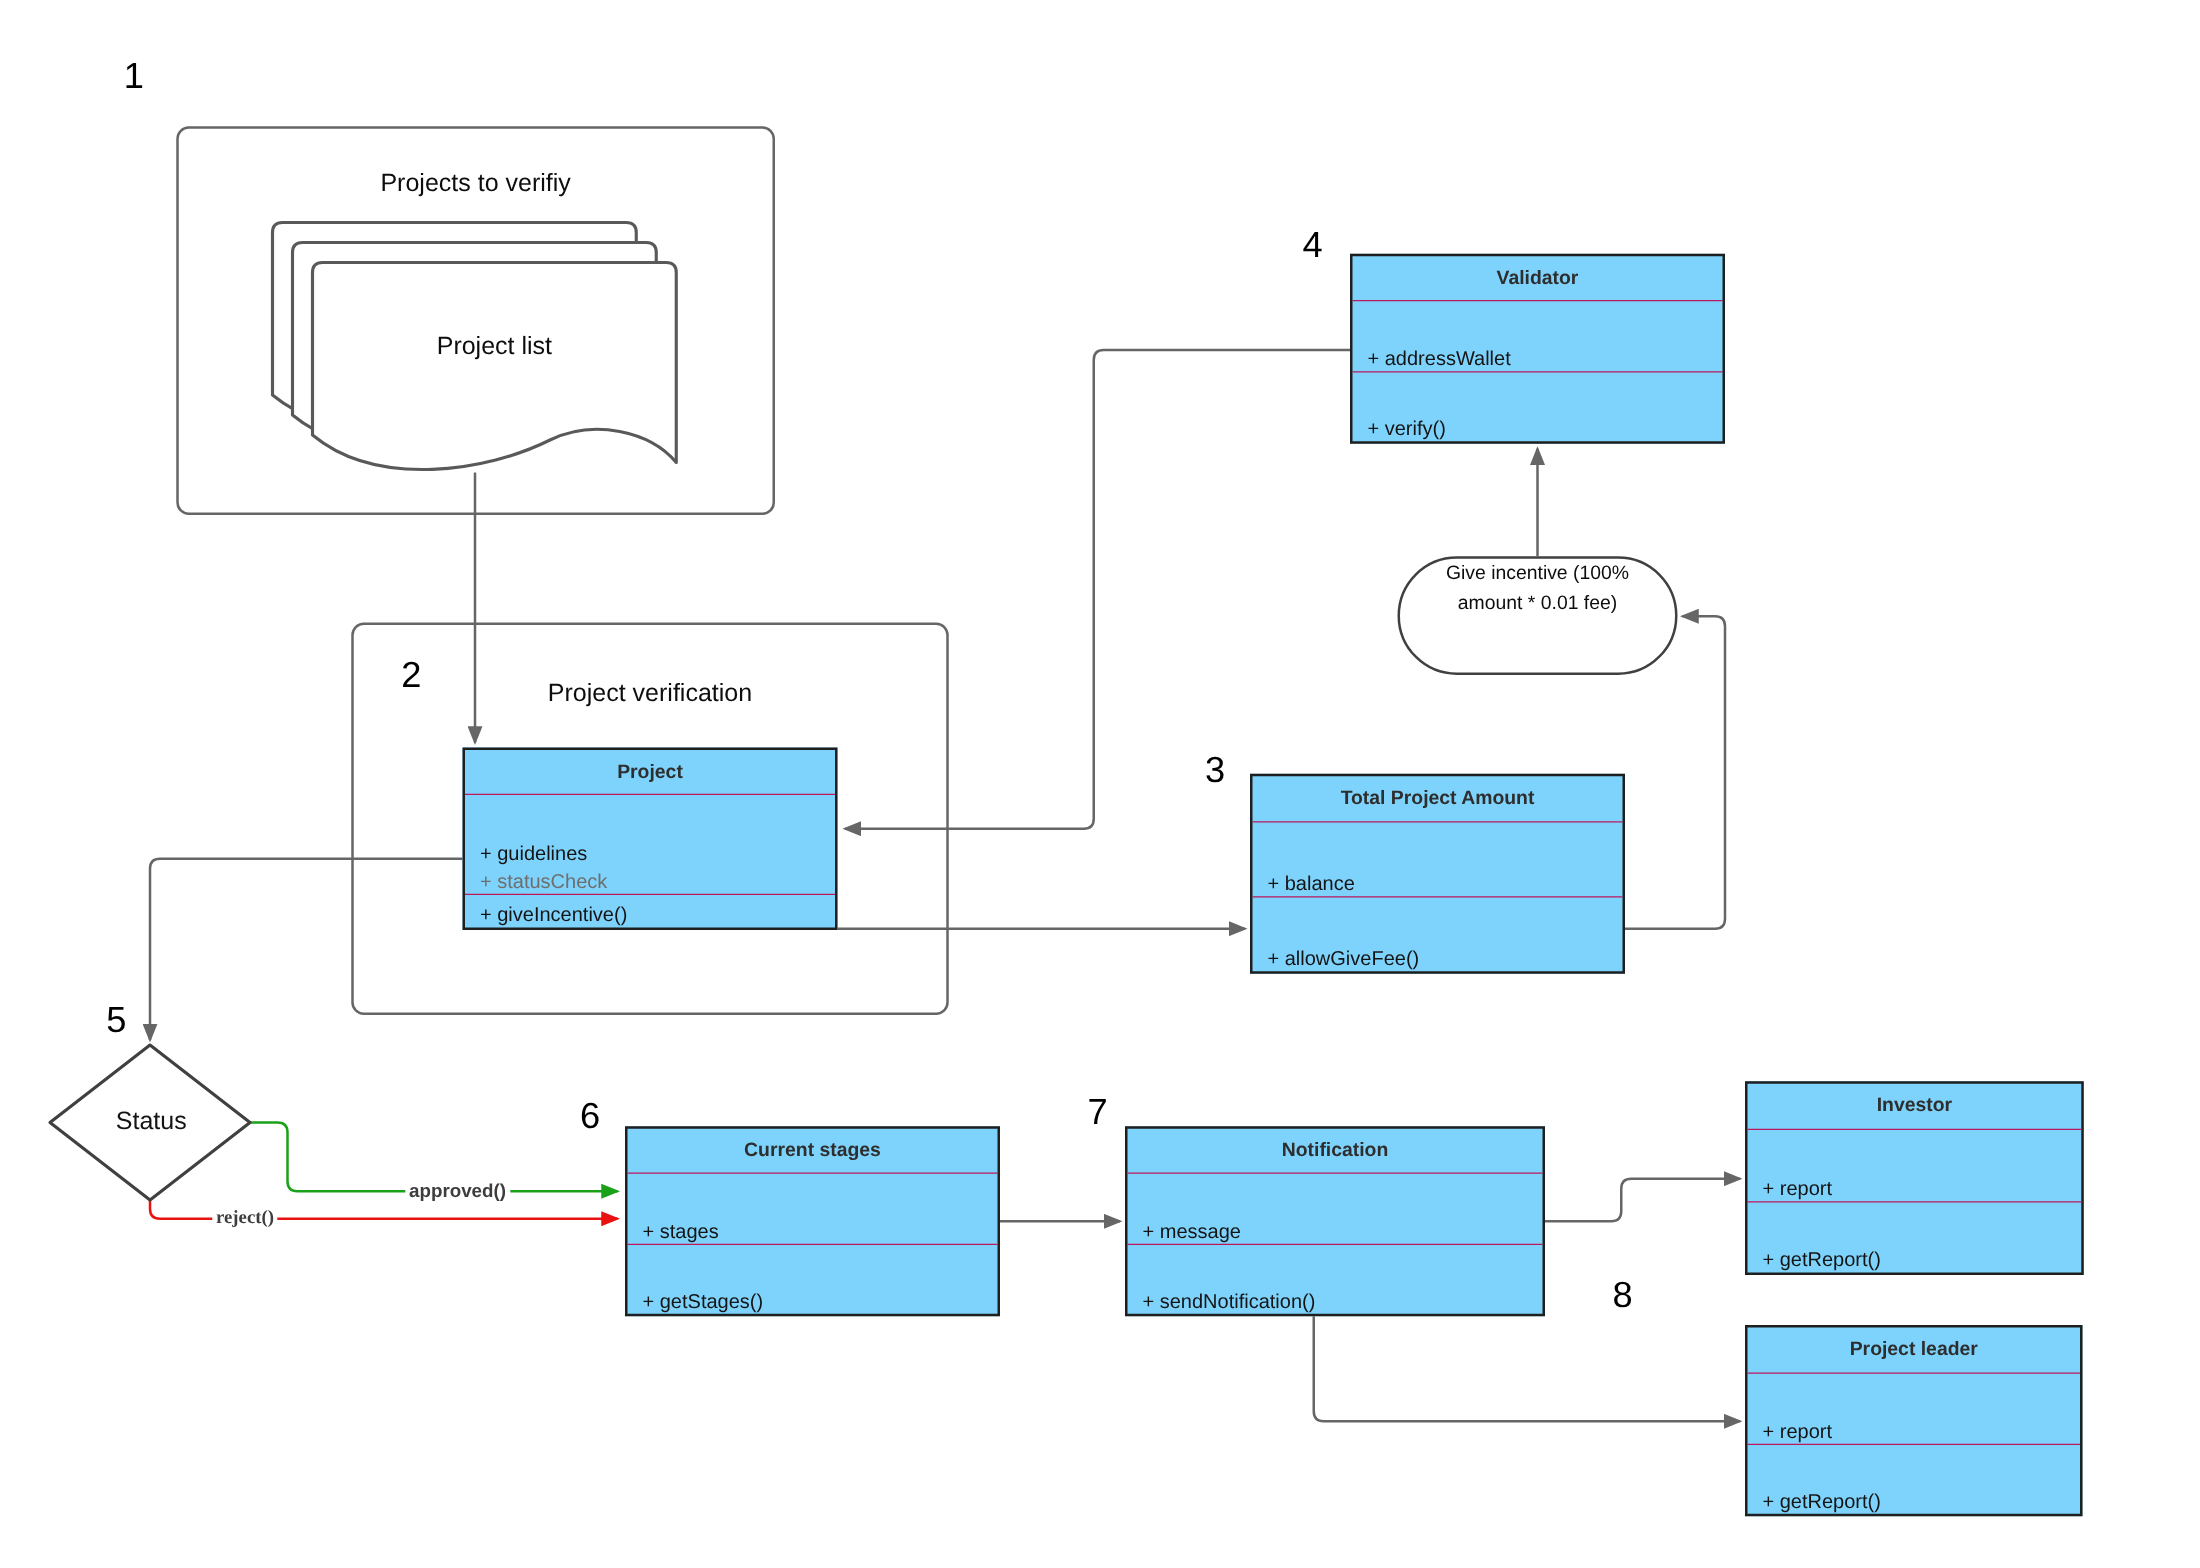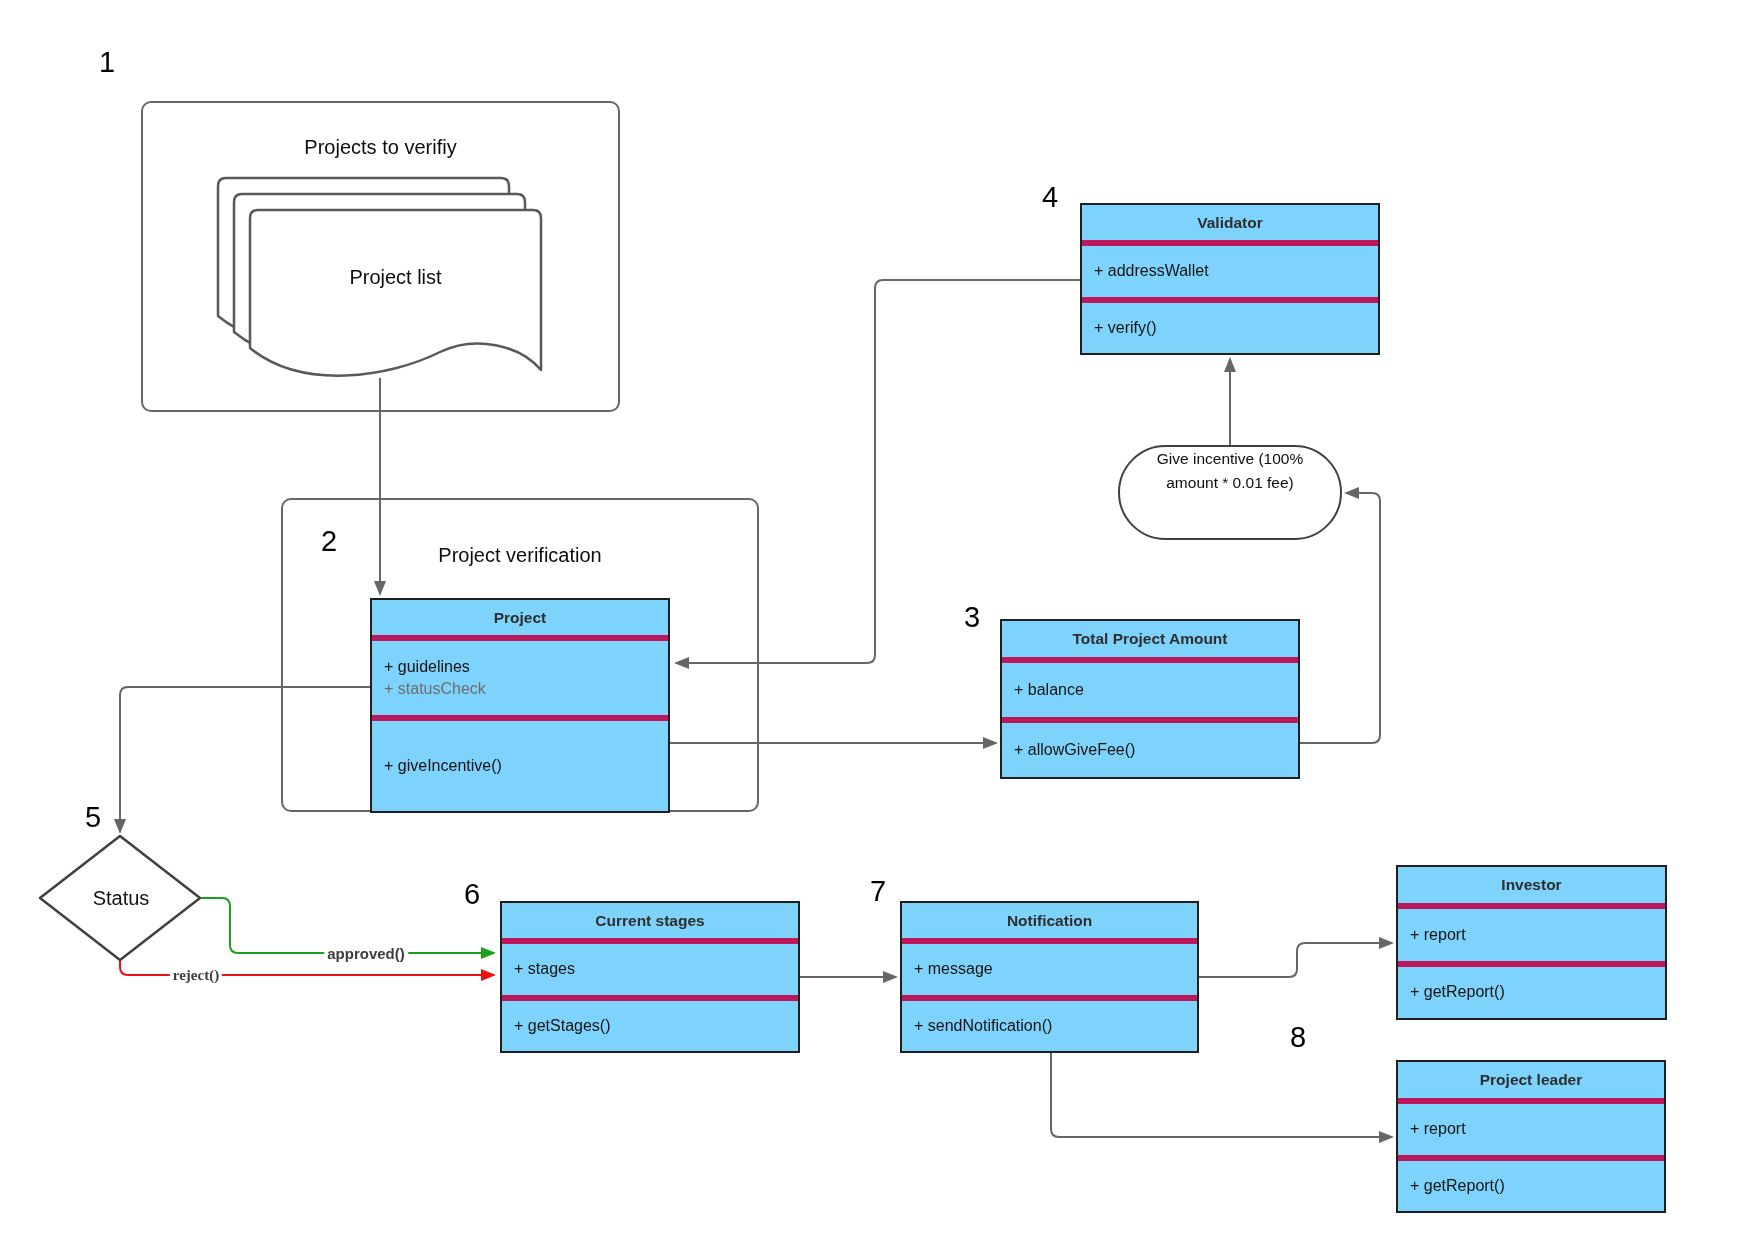--- a/index.html
+++ b/index.html
@@ -9,22 +9,22 @@
   .wire{fill:none;stroke-width:2px;stroke-linejoin:round;}
   .wire-gray{stroke:#666666;}
   .doc{fill:#ffffff;stroke:#595959;stroke-width:2.5px;stroke-linejoin:round;}
   .diamond{fill:#ffffff;stroke:#404040;stroke-width:2.5px;stroke-linejoin:round;}
   .frame{position:absolute;border:2.5px solid #666666;border-radius:10px;box-sizing:border-box;}
   .frame-title{position:absolute;font-size:20px;text-align:center;color:#0d0d0d;}
   .num{position:absolute;font-size:29px;color:#000;transform:translate(-50%,-50%);}
   .uml{position:absolute;background:#7dd3fc;border:2px solid #1f1f1f;display:grid;box-sizing:border-box;}
   .uml-title{display:flex;align-items:center;justify-content:center;
              font-weight:700;font-size:15.5px;color:#2e2e2e;}
-  .uml-sec{border-top:6px solid #be185d;display:flex;flex-direction:column;
-           justify-content:center;gap:4px;padding-left:12px;font-size:16px;color:#141414;}
+  .uml-sec{border-top:1px solid #be185d;display:flex;flex-direction:column;
+           justify-content:flex-end;gap:4px;padding-left:12px;font-size:16px;color:#141414;}
   .muted{color:#6e6e6e;}
   .pill{position:absolute;background:#fff;border:2.5px solid #404040;border-radius:60px;
         display:flex;flex-direction:column;align-items:center;justify-content:flex-start;
         font-size:15.5px;line-height:24px;box-sizing:border-box;color:#0d0d0d;text-align:center;}
   .shape-label{position:absolute;transform:translate(-50%,-50%);font-size:20px;color:#141414;}
   .doc-label{position:absolute;font-size:20px;text-align:center;color:#0d0d0d;}
   .edge-label{position:absolute;transform:translate(-50%,-50%);font-weight:700;
               font-size:15px;color:#3d3d3d;background:#fff;padding:0 3px;white-space:nowrap;}
 </style>
 </head>
@@ -83,21 +83,21 @@
   <div class="uml" style="left:1080px;top:203px;width:300px;height:152px;grid-template-rows:35px 1fr 1fr;">
     <div class="uml-title">Validator</div>
     <div class="uml-sec">
       <span>+ addressWallet</span>
     </div>
     <div class="uml-sec">
       <span>+ verify()</span>
     </div>
   </div>
 
-  <div class="uml" style="left:370px;top:598px;width:300px;height:215px;grid-template-rows:35px 80px 1fr;">
+  <div class="uml" style="left:370px;top:598px;width:300px;height:146px;grid-template-rows:35px 80px 1fr;">
     <div class="uml-title">Project</div>
     <div class="uml-sec">
       <span>+ guidelines</span>
       <span class="muted">+ statusCheck</span>
     </div>
     <div class="uml-sec">
       <span>+ giveIncentive()</span>
     </div>
   </div>
 
@@ -114,21 +114,21 @@
   <div class="uml" style="left:500px;top:901px;width:300px;height:152px;grid-template-rows:35px 1fr 1fr;">
     <div class="uml-title">Current stages</div>
     <div class="uml-sec">
       <span>+ stages</span>
     </div>
     <div class="uml-sec">
       <span>+ getStages()</span>
     </div>
   </div>
 
-  <div class="uml" style="left:900px;top:901px;width:299px;height:152px;grid-template-rows:35px 1fr 1fr;">
+  <div class="uml" style="left:900px;top:901px;width:336px;height:152px;grid-template-rows:35px 1fr 1fr;">
     <div class="uml-title">Notification</div>
     <div class="uml-sec">
       <span>+ message</span>
     </div>
     <div class="uml-sec">
       <span>+ sendNotification()</span>
     </div>
   </div>
 
   <div class="uml" style="left:1396px;top:865px;width:271px;height:155px;grid-template-rows:36px 1fr 1fr;">

